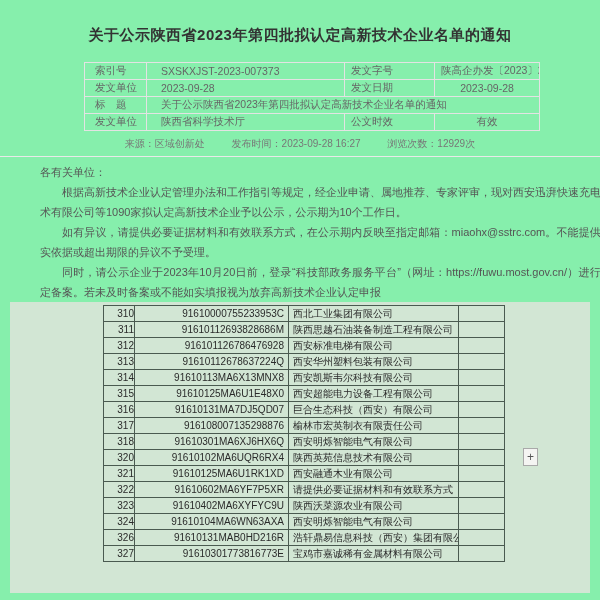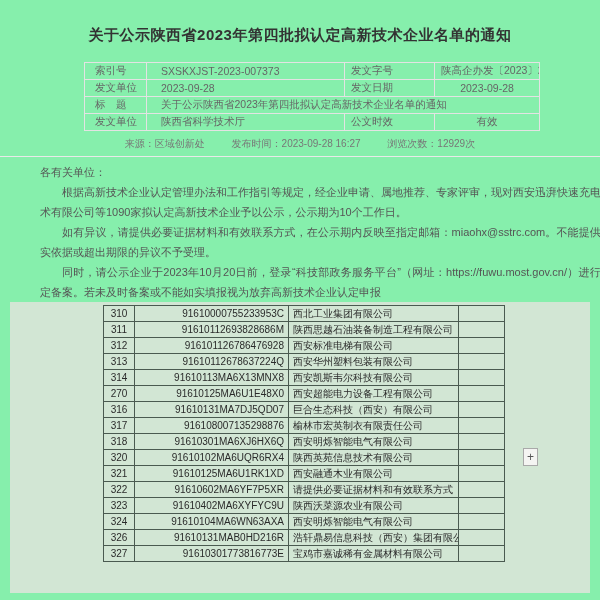--- a/index.html
+++ b/index.html
@@ -61,21 +61,21 @@
   }
   table.enterprise {
     position: absolute; top: 3px; left: 93px; width: 401px;
     border-collapse: collapse; table-layout: fixed;
     font-size: 10px; color: #2a2a2a;
   }
   table.enterprise td {
     border: 1px solid #4a5a50; height: 15.85px; padding: 0 4px;
     white-space: nowrap; overflow: hidden; line-height: 15px;
   }
-  table.enterprise td.col-no { width: 31px; text-align: center; padding: 0; }
+  table.enterprise td.col-no { width: 31px; text-align: right; padding: 0; }
   table.enterprise td.col-code { width: 154px; text-align: right; }
   table.enterprise td.col-name { width: 170px; }
   table.enterprise td.col-empty { width: 46px; }
   table.enterprise tr.highlight td { color: #2222cc; font-weight: bold; }
 
   .plus-btn {
     position: absolute; top: 146px; left: 513px; width: 15px; height: 18px;
     background: #f4f4f2; border: 1px solid #a9a9a9; color: #555;
     font-size: 12px; line-height: 16px; text-align: center; cursor: pointer;
   }
@@ -162,21 +162,21 @@
           </tr>
 
           <tr>
             <td class="col-no">314</td>
             <td class="col-code">91610113MA6X13MNX8</td>
             <td class="col-name">西安凯斯韦尔科技有限公司</td>
             <td class="col-empty"></td>
           </tr>
 
           <tr>
-            <td class="col-no">270</td>
+            <td class="col-no">315</td>
             <td class="col-code">91610125MA6U1E48X0</td>
             <td class="col-name">西安超能电力设备工程有限公司</td>
             <td class="col-empty"></td>
           </tr>
 
           <tr>
             <td class="col-no">316</td>
             <td class="col-code">91610131MA7DJ5QD07</td>
             <td class="col-name">巨合生态科技（西安）有限公司</td>
             <td class="col-empty"></td>

